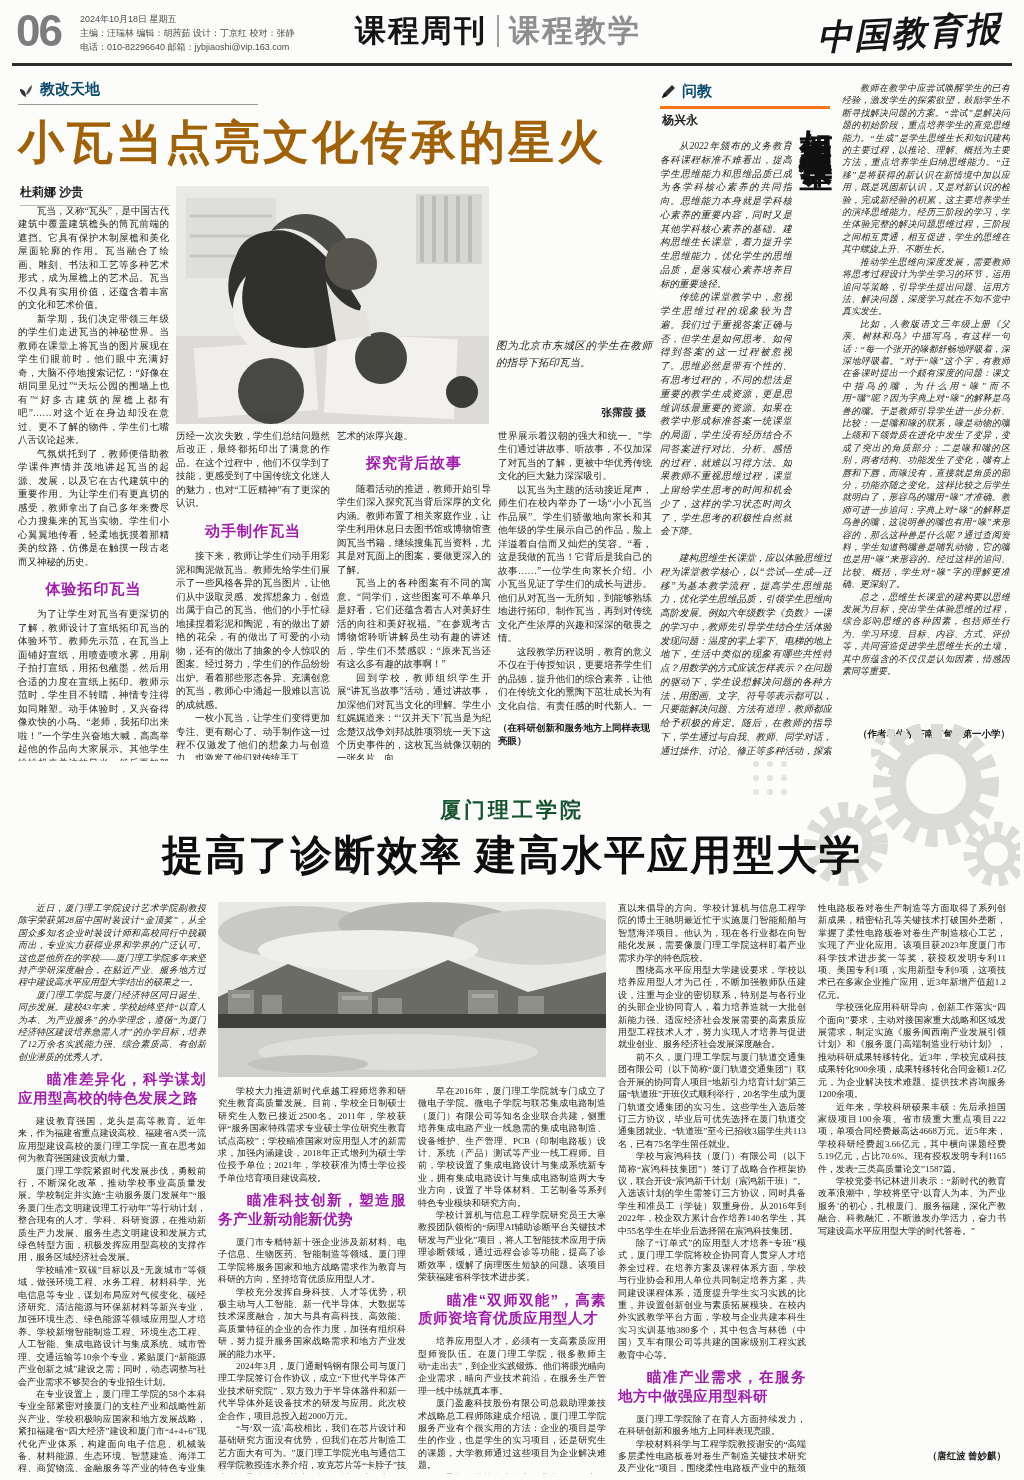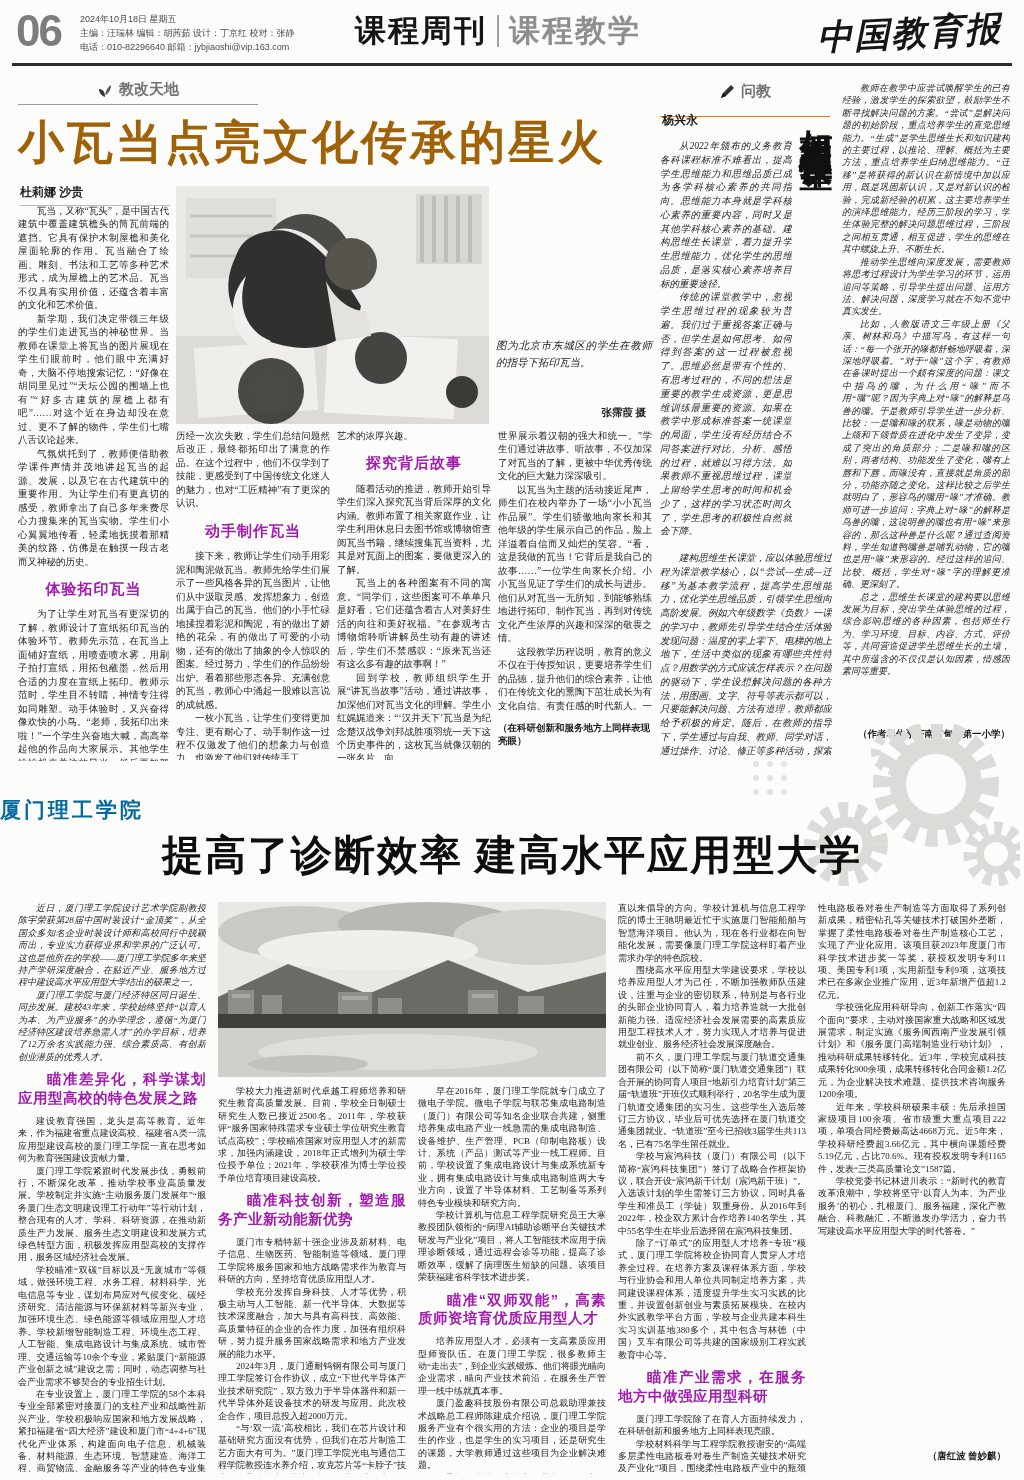--- a/index.html
+++ b/index.html
@@ -13,23 +13,23 @@
          font-size:9px;color:#4a4a4a;line-height:1.55;}
   .hcenter{left:355px;top:10px;width:320px;display:flex;align-items:center;gap:10px;}
   .wk-title{font-family:"Liberation Sans","DejaVu Sans",sans-serif;font-size:31px;font-weight:900;color:#141414;letter-spacing:2px;}
   .wk-div{width:2px;height:32px;background:#9f9f9f;}
   .wk-sub{font-family:"Liberation Sans","DejaVu Sans",sans-serif;font-size:31px;font-weight:700;color:#8e8e8e;letter-spacing:2px;}
   .masthead{right:22px;top:10px;font-size:35px;font-weight:700;font-style:italic;
             color:#161616;transform:rotate(-3deg);letter-spacing:2px;}
   .hrule{left:12px;top:63px;width:1000px;height:3px;background:#2c2c2c;}
   
   .chip{display:flex;align-items:center;gap:6px;font-family:Liberation Sans, sans-serif;
-        font-size:15px;font-weight:700;color:#737373;justify-content:center;}
+        font-size:15px;font-weight:700;color:#0c4a6e;}
   .chipwrapA{left:18px;top:80px;width:240px;border-bottom:1px solid #9a9a9a;padding-bottom:5px;}
-  .chipwrapB{left:660px;top:82px;width:170px;border-bottom:1px solid #f97316;padding-bottom:15px;}
+  .chipwrapB{left:660px;top:82px;width:170px;border-bottom:3px solid #f97316;padding-bottom:5px;}
   
   .headlineA{left:18px;top:112px;width:636px;font-family:"Liberation Sans","DejaVu Sans",sans-serif;
              font-size:46px;font-weight:900;color:#a16207;letter-spacing:3px;white-space:nowrap;}
   .bylineA{left:20px;top:184px;width:150px;font-size:12px;font-weight:700;color:#222;
            border-bottom:1px solid #bbb;padding-bottom:4px;font-family:"Liberation Sans","DejaVu Sans",sans-serif;}
   .colA{font-size:9.5px;line-height:1.42;text-align:justify;overflow:hidden;}
   .colA1{left:18px;top:205px;width:151px;height:556px;}
   .colA2{left:176px;top:430px;width:154px;height:330px;}
   .colA3{left:337px;top:430px;width:154px;height:330px;}
   .colA4{left:498px;top:430px;width:154px;height:282px;}
@@ -46,22 +46,22 @@
   .colB{font-size:9.5px;line-height:1.45;text-align:justify;font-style:italic;overflow:hidden;}
   .colB1{left:660px;top:140px;width:132px;height:409px;}
   .colBwide{left:660px;top:552px;width:172px;height:206px;}
   .colB2{left:842px;top:82px;width:168px;height:640px;font-size:9px;line-height:1.38;}
   .vtitle{left:790px;top:104px;width:48px;height:366px;writing-mode:vertical-rl;text-orientation:upright;
           font-family:"Liberation Sans","DejaVu Sans",sans-serif;font-size:33px;font-weight:900;color:#111;
           letter-spacing:3px;}
   .sigB{left:842px;top:728px;width:168px;font-size:9.5px;font-weight:700;text-align:right;}
   
   .gears{left:636px;top:724px;width:384px;height:182px;z-index:0;}
-  .kickerC{left:0;top:796px;width:1024px;font-family:"Liberation Sans","DejaVu Sans",sans-serif;
-           font-size:21px;font-weight:900;color:#0369a1;letter-spacing:3px;z-index:2;}
+  .kickerC{left:0;top:796px;width:1024px;text-align:center;font-family:"Liberation Sans","DejaVu Sans",sans-serif;
+           font-size:21px;font-weight:900;color:#14532d;letter-spacing:3px;z-index:2;}
   .headlineC{left:0;top:828px;width:1024px;text-align:center;font-size:41px;font-weight:900;color:#0e0e0e;
              letter-spacing:2px;z-index:2;white-space:nowrap;}
   .colC{font-size:9px;line-height:1.38;text-align:justify;overflow:hidden;z-index:2;}
   .colC .inhead{font-size:14.5px;font-weight:900;line-height:1.3;margin:7px 0;text-indent:2em;letter-spacing:0.5px;}
   .colC1{left:18px;top:902px;width:188px;height:572px;}
   .colC2{left:218px;top:1085px;width:188px;height:389px;}
   .colC3{left:418px;top:1085px;width:188px;height:389px;}
   .colC4{left:618px;top:902px;width:188px;height:572px;}
   .colC5{left:818px;top:902px;width:188px;height:544px;}
   .colC .intro{font-style:italic;}

